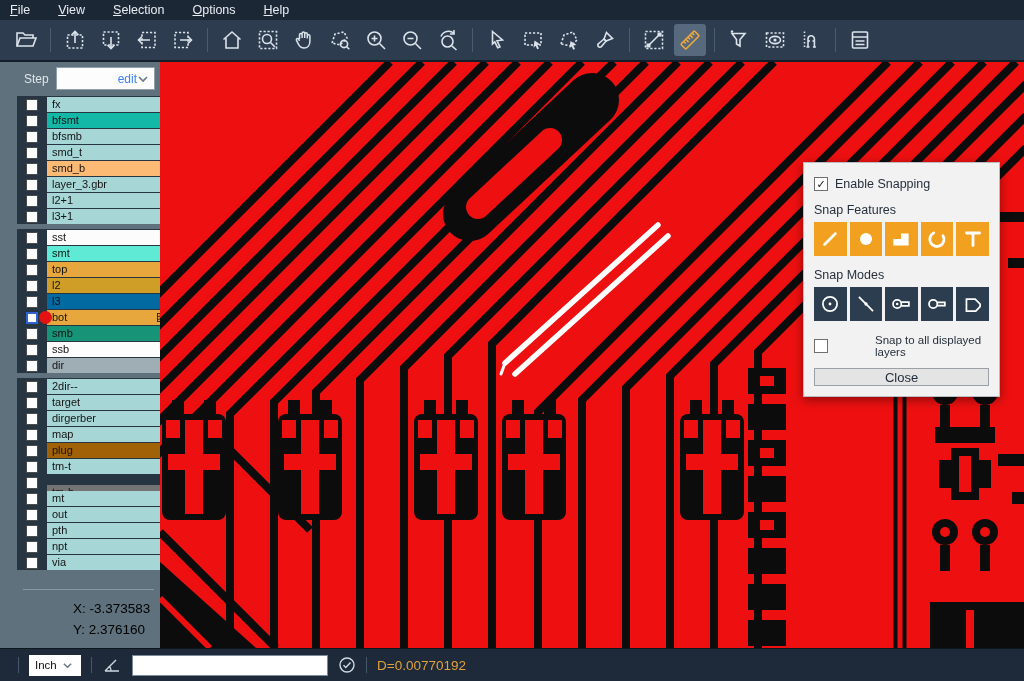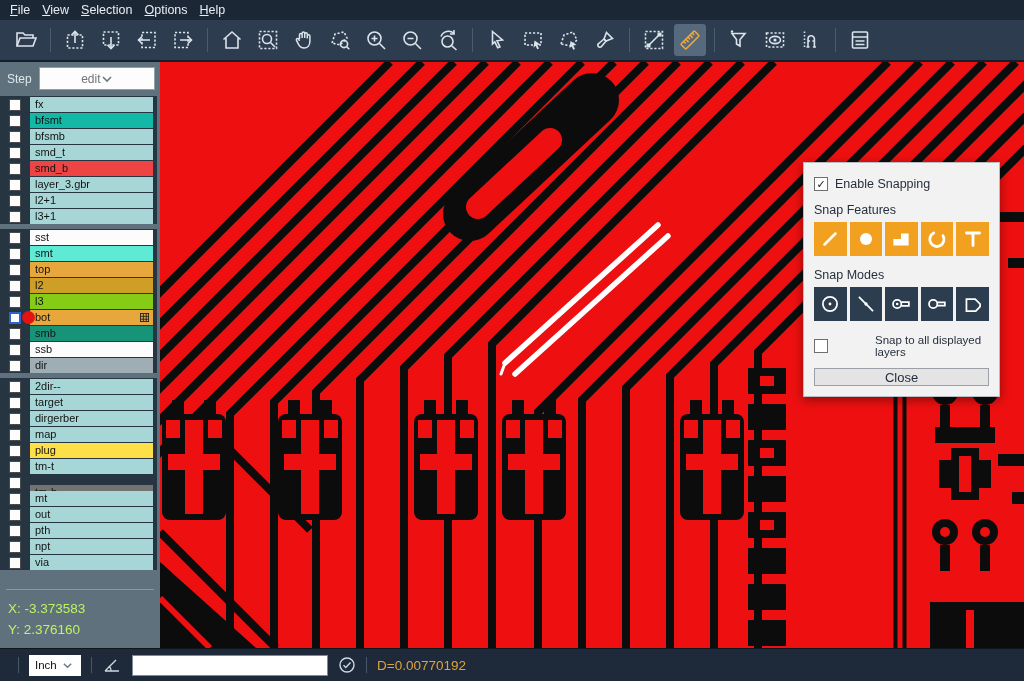--- a/index.html
+++ b/index.html
@@ -2,62 +2,62 @@
 <html><head>
 <meta charset="utf-8">
 <style>
   html,body{margin:0;padding:0;background:#10161f;}
   *{box-sizing:border-box;}
   .app{position:relative;width:1024px;height:681px;overflow:hidden;
        font-family:"Liberation Sans",sans-serif;background:#1c2736;}
 
   
   .menubar{position:absolute;left:0;top:0;width:100%;height:20px;background:#1c2736;
-           display:flex;align-items:center;padding-left:10px;gap:12px;}
+           display:flex;align-items:center;padding-left:10px;gap:28px;}
   .menu-item{display:inline-block;color:#e9edf2;font-size:12.5px;cursor:default;}
   .menu-item::first-letter{text-decoration:underline;}
 
   
   .toolbar{position:absolute;left:0;top:20px;width:100%;height:42px;background:#2d3c4e;
            display:flex;align-items:center;padding-left:8px;border-bottom:2px solid #151f2b;}
   .tbtn{width:32px;height:32px;display:flex;align-items:center;justify-content:center;
         margin:0 2px;border-radius:3px;color:#dbe3eb;}
   .tbtn.active{background:#57697c;color:#eda73f;}
   .tbtn svg{width:24px;height:24px;display:block;}
   .tsep{width:1px;height:24px;background:#4a5c6e;margin:0 6px;}
   .icn{display:flex;}
 
   
   .content{position:absolute;left:0;top:62px;width:1024px;height:586px;}
 
   
   .sidebar{position:absolute;left:0;top:0;width:160px;height:586px;background:#5f717d;
-           display:flex;flex-direction:column;}
+           display:flex;flex-direction:column;padding-left:17px;}
   .step-row{height:33px;display:flex;align-items:center;padding:0 5px;}
   .step-label{color:#dfe7ea;font-size:12px;margin:0 7px 0 2px;}
   .step-select{flex:1;height:23px;background:#fdfdfd;border:1px solid #8fa0aa;
-               display:flex;align-items:center;justify-content:center;
-               padding:0 5px;font-size:12px;color:#737373;}
+               display:flex;align-items:center;justify-content:flex-end;
+               padding:0 5px;font-size:12px;color:#3b82f6;}
   .step-select svg{width:12px;height:12px;color:#6a7a84;}
 
   .layer-list{flex:0 0 auto;padding-top:1px;}
   .layer-group{background:#273543;width:157px;padding-top:1px;margin-bottom:5px;}
   .layer-row{display:flex;align-items:center;height:15px;margin-bottom:1px;position:relative;}
   .cb-cell{width:30px;display:flex;align-items:center;justify-content:center;flex:none;}
   .cbx{width:12px;height:12px;background:#fdfdfd;border:1px solid #4a4a4a;}
   .cbx-active{border:2px solid #2f62cf;}
   .active-dot{position:absolute;left:22px;top:1px;width:13px;height:13px;border-radius:50%;
               background:#e51212;z-index:2;}
   .row-label{flex:1;height:15px;line-height:15px;padding-left:5px;font-size:11px;color:#141414;
              display:flex;align-items:center;margin-right:4px;}
   .row-label .grid-i{margin-left:auto;margin-right:4px;display:flex;}
 
   .coords{margin-top:auto;padding-bottom:8px;}
   .coords-divider{height:1px;background:#8b9aa2;margin:0 6px 8px 6px;}
-  .coord-line{color:#bef264;font-size:13.5px;padding-left:8px;line-height:21px;}
+  .coord-line{color:#000000;font-size:13.5px;padding-left:8px;line-height:21px;margin-left:48px;}
 
   
   .canvas{position:absolute;left:160px;top:0;width:864px;height:586px;background:#ee1010;overflow:hidden;}
   .canvas svg{display:block;}
 
   
   .dialog{position:absolute;left:803px;top:100px;width:197px;background:#f2f2f3;
           border:1px solid #b9bdc1;box-shadow:0 3px 10px rgba(0,0,0,.4);z-index:10;color:#26303c;}
   .dlg-title-row{height:28px;display:flex;align-items:center;justify-content:space-between;
                  padding:0 6px 0 10px;border-bottom:1px solid #d8dadc;}
@@ -337,21 +337,21 @@
             <div class="layer-row">
               <div class="cb-cell">
                 <span class="cbx"></span>
               </div>
               <span class="row-label" style="background: rgb(167, 214, 214);">smd_t</span>
             </div>
             <div class="layer-row">
               <div class="cb-cell">
                 <span class="cbx"></span>
               </div>
-              <span class="row-label" style="background: #ef4444;">smd_b</span>
+              <span class="row-label" style="background: #fdba74;">smd_b</span>
             </div>
             <div class="layer-row">
               <div class="cb-cell">
                 <span class="cbx"></span>
               </div>
               <span class="row-label" style="background: rgb(167, 214, 214);">layer_3.gbr</span>
             </div>
             <div class="layer-row">
               <div class="cb-cell">
                 <span class="cbx"></span>
@@ -387,21 +387,21 @@
             <div class="layer-row">
               <div class="cb-cell">
                 <span class="cbx"></span>
               </div>
               <span class="row-label" style="background: rgb(207, 158, 39);">l2</span>
             </div>
             <div class="layer-row">
               <div class="cb-cell">
                 <span class="cbx"></span>
               </div>
-              <span class="row-label" style="background: #84cc16;">l3</span>
+              <span class="row-label" style="background: #0369a1;">l3</span>
             </div>
             <div class="layer-row">
               <div class="cb-cell">
                 <span class="cbx cbx-active"></span>
               </div>
               <span class="active-dot"></span>
               <span class="row-label" style="background: rgb(231, 167, 60); justify-content: center;">bot<span class="grid-i">
                   <svg viewBox="0 0 10 10" width="9" height="9" fill="none" stroke="#222" stroke-width="1">
                     <rect x="0.5" y="0.5" width="9" height="9"></rect>
                     <path d="M0.5 3.7h9M0.5 6.9h9M3.7 0.5v9M6.9 0.5v9"></path>
@@ -449,21 +449,21 @@
             <div class="layer-row">
               <div class="cb-cell">
                 <span class="cbx"></span>
               </div>
               <span class="row-label" style="background: rgb(167, 214, 214);">map</span>
             </div>
             <div class="layer-row">
               <div class="cb-cell">
                 <span class="cbx"></span>
               </div>
-              <span class="row-label" style="background: #fde047;">plug</span>
+              <span class="row-label" style="background: #a16207;">plug</span>
             </div>
             <div class="layer-row">
               <div class="cb-cell">
                 <span class="cbx"></span>
               </div>
               <span class="row-label" style="background: rgb(167, 214, 214);">tm-t</span>
             </div>
             <div class="layer-row">
               <div class="cb-cell">
                 <span class="cbx"></span>

